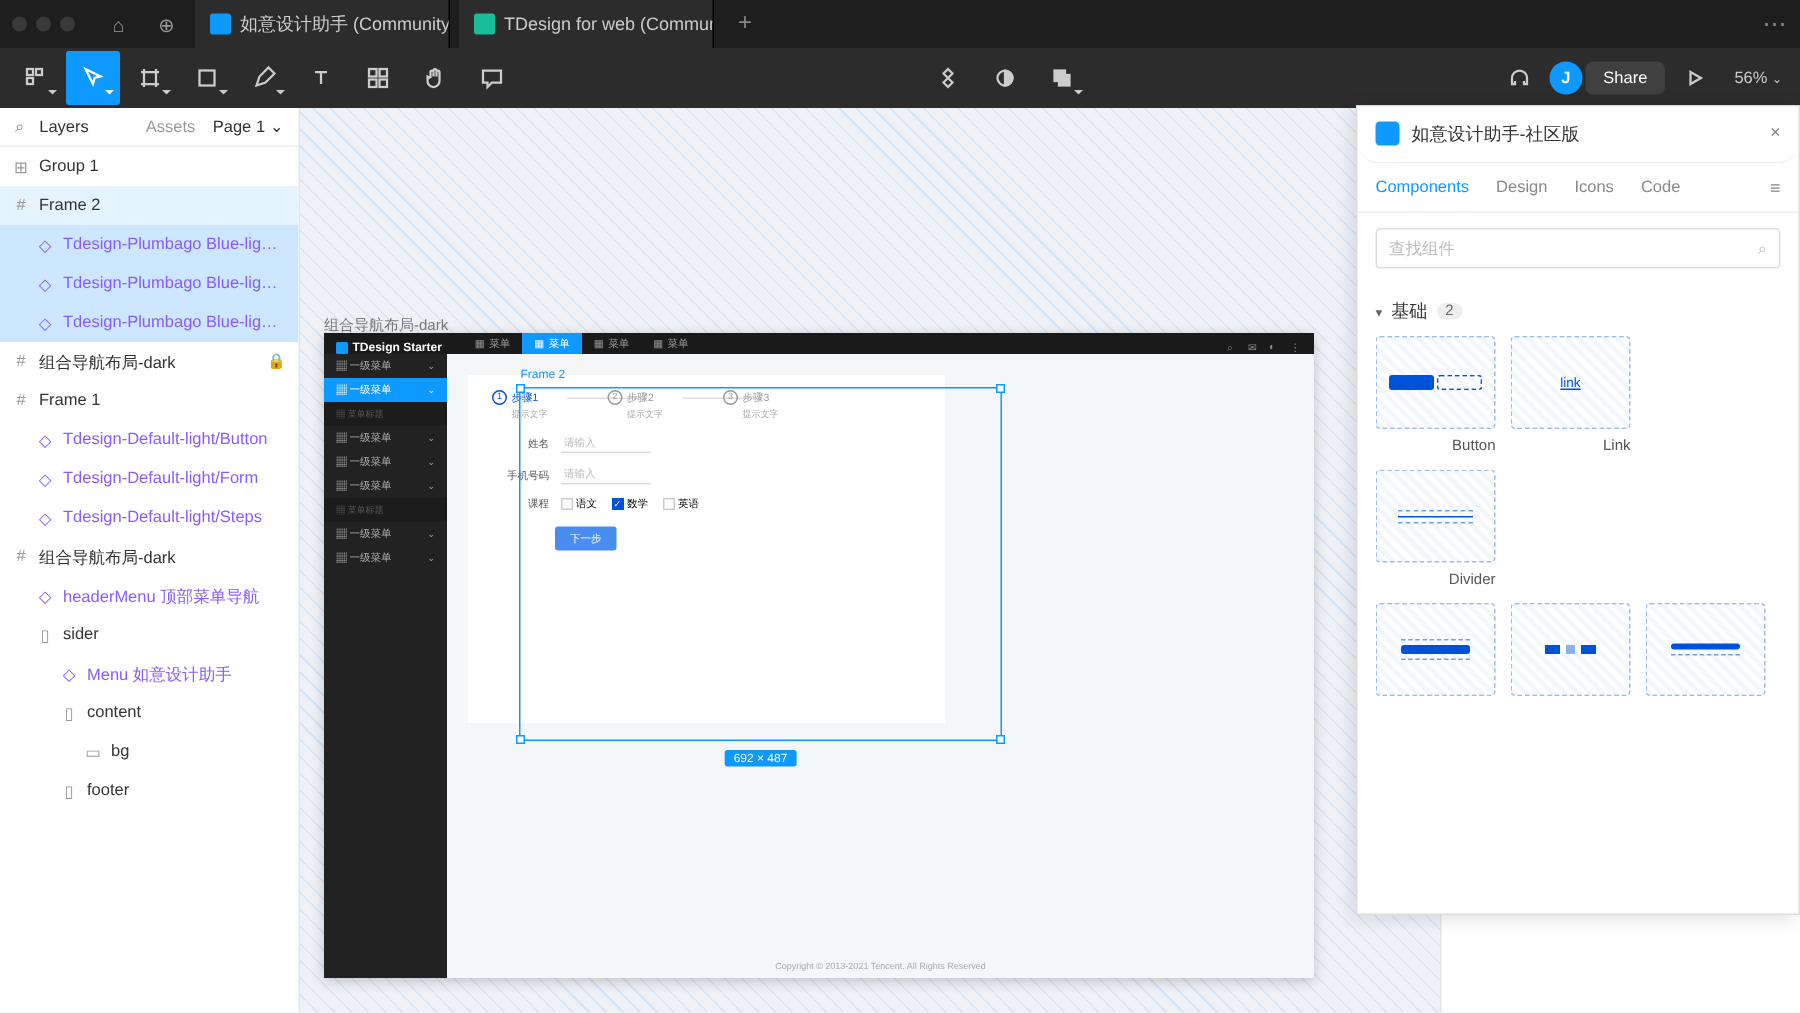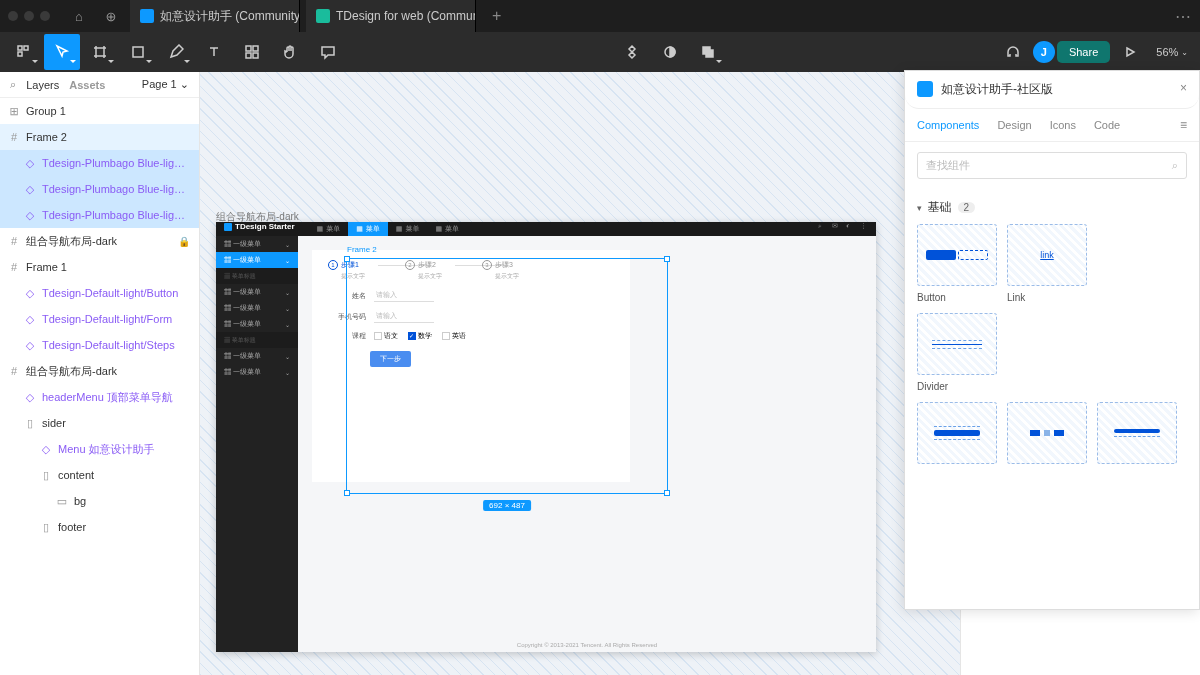--- a/index.html
+++ b/index.html
@@ -13,44 +13,44 @@
 .tab.active { background:#2c2c2c; }
 .tab-ico { width:14px; height:14px; background:#0d99ff; border-radius:2px; flex-shrink:0; }
 .tab-add { color:#888; padding:0 10px; font-size:16px; }
 .toolbar { height:40px; background:#2c2c2c; display:flex; align-items:center; padding:0 6px; justify-content:space-between; }
 .tool-left,.tool-mid,.tool-right { display:flex; align-items:center; gap:2px; }
 .tool-btn { width:36px; height:36px; display:flex; align-items:center; justify-content:center; color:#ccc; font-size:14px; border-radius:2px; position:relative; }
 .tool-btn.sel { background:#0d99ff; color:#fff; }
 .tool-btn svg { width:16px; height:16px; fill:none; stroke:currentColor; stroke-width:1.5; }
 .chev::after { content:""; border:3px solid transparent; border-top-color:currentColor; position:absolute; bottom:4px; right:4px; }
 .avatar { width:22px; height:22px; border-radius:50%; background:#0d99ff; color:#fff; display:flex; align-items:center; justify-content:center; font-size:11px; font-weight:600; }
-.share-btn { background:#0f766e; color:#fff; padding:5px 12px; border-radius:5px; font-size:11px; font-weight:500; }
+.share-btn { background:#404040; color:#fff; padding:5px 12px; border-radius:5px; font-size:11px; font-weight:500; }
 .zoom { color:#ccc; font-size:11px; padding:0 6px; display:flex; align-items:center; gap:3px; }
 .main { flex:1; display:flex; overflow:hidden; }
 .left-panel { width:200px; background:#fff; border-right:1px solid #e5e5e5; display:flex; flex-direction:column; font-size:11px; }
 .lp-head { display:flex; align-items:center; padding:6px 10px; gap:10px; border-bottom:1px solid #eee; }
 .lp-search { color:#888; }
 .lp-tab { color:#333; font-weight:500; }
-.lp-tab.dim { color:#999; font-weight:700; }
+.lp-tab.dim { color:#999; font-weight:400;margin-left:28px; }
 .lp-page { margin-left:auto; color:#333; font-size:11px; }
 .layers { flex:1; overflow:auto; }
 .layer { display:flex; align-items:center; height:26px; padding:0 8px; gap:6px; color:#333; white-space:nowrap; overflow:hidden; }
 .layer.sel { background:#e5f3ff; }
 .layer.sel-deep { background:#cce7ff; }
 .layer .ico { width:12px; flex-shrink:0; color:#999; text-align:center; }
 .layer .cmp-ico { color:#8a5cf5; }
 .layer .txt { overflow:hidden; text-overflow:ellipsis; }
 .layer.purple .txt { color:#8a5cf5; }
 .ind1 { padding-left:24px; } .ind2 { padding-left:40px; } .ind3 { padding-left:56px; }
 .lock { margin-left:auto; color:#aaa; font-size:10px; }
 .canvas { flex:1; background:#eef2f7; position:relative; overflow:hidden; }
 .hatch { position:absolute; inset:0; background-image:repeating-linear-gradient(45deg,#d7e4f2 0,#d7e4f2 1px,transparent 1px,transparent 8px); }
 .frame-label { position:absolute; font-size:10px; color:#7a7a7a; }
 .artboard { position:absolute; background:#1a1a1a; box-shadow:0 2px 8px rgba(0,0,0,.2); }
-.ab-top { height:14px; background:#1a1a1a; display:flex; align-items:flex-start; padding:0 8px; gap:6px; }
+.ab-top { height:14px; background:#1a1a1a; display:flex; align-items:flex-end; padding:0 8px; gap:6px; }
 .ab-top-logo { color:#fff; font-size:8px; font-weight:600; display:flex; align-items:center; gap:3px; }
 .ab-top-logo::before { content:""; width:8px; height:8px; background:#0d99ff; border-radius:1px; }
 .ab-top-tabs { display:flex; gap:0; margin-left:8px; }
 .ab-top-tab { display:flex; align-items:center; gap:3px; padding:0 8px; height:14px; font-size:7px; color:#999; }
 .ab-top-tab.active { background:#0d99ff; color:#fff; }
 .ab-top-right { margin-left:auto; display:flex; gap:6px; }
 .ab-top-right span { width:8px; height:8px; color:#888; font-size:7px; }
 .ab-body { display:flex; height:calc(100% - 14px); }
 .ab-side { width:82px; background:#222; }
 .ab-side-item { height:16px; display:flex; align-items:center; padding:0 8px; font-size:7px; color:#aaa; gap:4px; justify-content:space-between; }
@@ -97,21 +97,21 @@
 .pl-menu { margin-left:auto; color:#888; }
 .pl-search { margin:10px 12px; border:1px solid #ddd; border-radius:3px; padding:5px 8px; display:flex; align-items:center; gap:6px; color:#bbb; font-size:11px; }
 .pl-search span:first-child { flex:1; }
 .pl-body { flex:1; overflow:auto; padding:0 12px 12px; }
 .pl-lib { display:flex; align-items:center; gap:6px; font-weight:600; font-size:13px; margin:6px 0 10px; }
 .pl-badge { background:#eee; color:#666; border-radius:9px; padding:0 6px; font-size:10px; font-weight:400; }
 .pl-section { margin-top:10px; }
 .pl-sec-h { display:flex; align-items:center; gap:6px; font-size:12px; color:#333; margin-bottom:8px; }
 .pl-sec-h::before { content:"▾"; font-size:9px; color:#666; }
 .pl-grid { display:flex; gap:10px; flex-wrap:wrap; }
-.pl-card { width:80px; }
+.pl-card { width:80px;text-align:right; }
 .pl-thumb { width:80px; height:62px; border:1px dashed #9bbce8; border-radius:3px; background:repeating-linear-gradient(45deg,#f2f7fd 0,#f2f7fd 3px,#fff 3px,#fff 6px); display:flex; align-items:center; justify-content:center; flex-direction:column; gap:3px; }
 .pl-thumb .btn-solid { width:30px; height:10px; background:#0052d9; border-radius:2px; }
 .pl-thumb .btn-outline { width:30px; height:10px; border:1px dashed #0052d9; border-radius:2px; }
 .pl-thumb .link-txt { color:#0052d9; font-size:9px; text-decoration:underline; }
 .pl-thumb .div-line { width:50px; height:1px; background:#0052d9; }
 .pl-thumb .div-dash { width:50px; border-top:1px dashed #6aa1e8; }
 .pl-thumb-row { display:flex; gap:2px; }
 .pl-cap { font-size:10px; color:#555; margin-top:6px; }
 .dots { color:#888; letter-spacing:1px; }
 </style>

